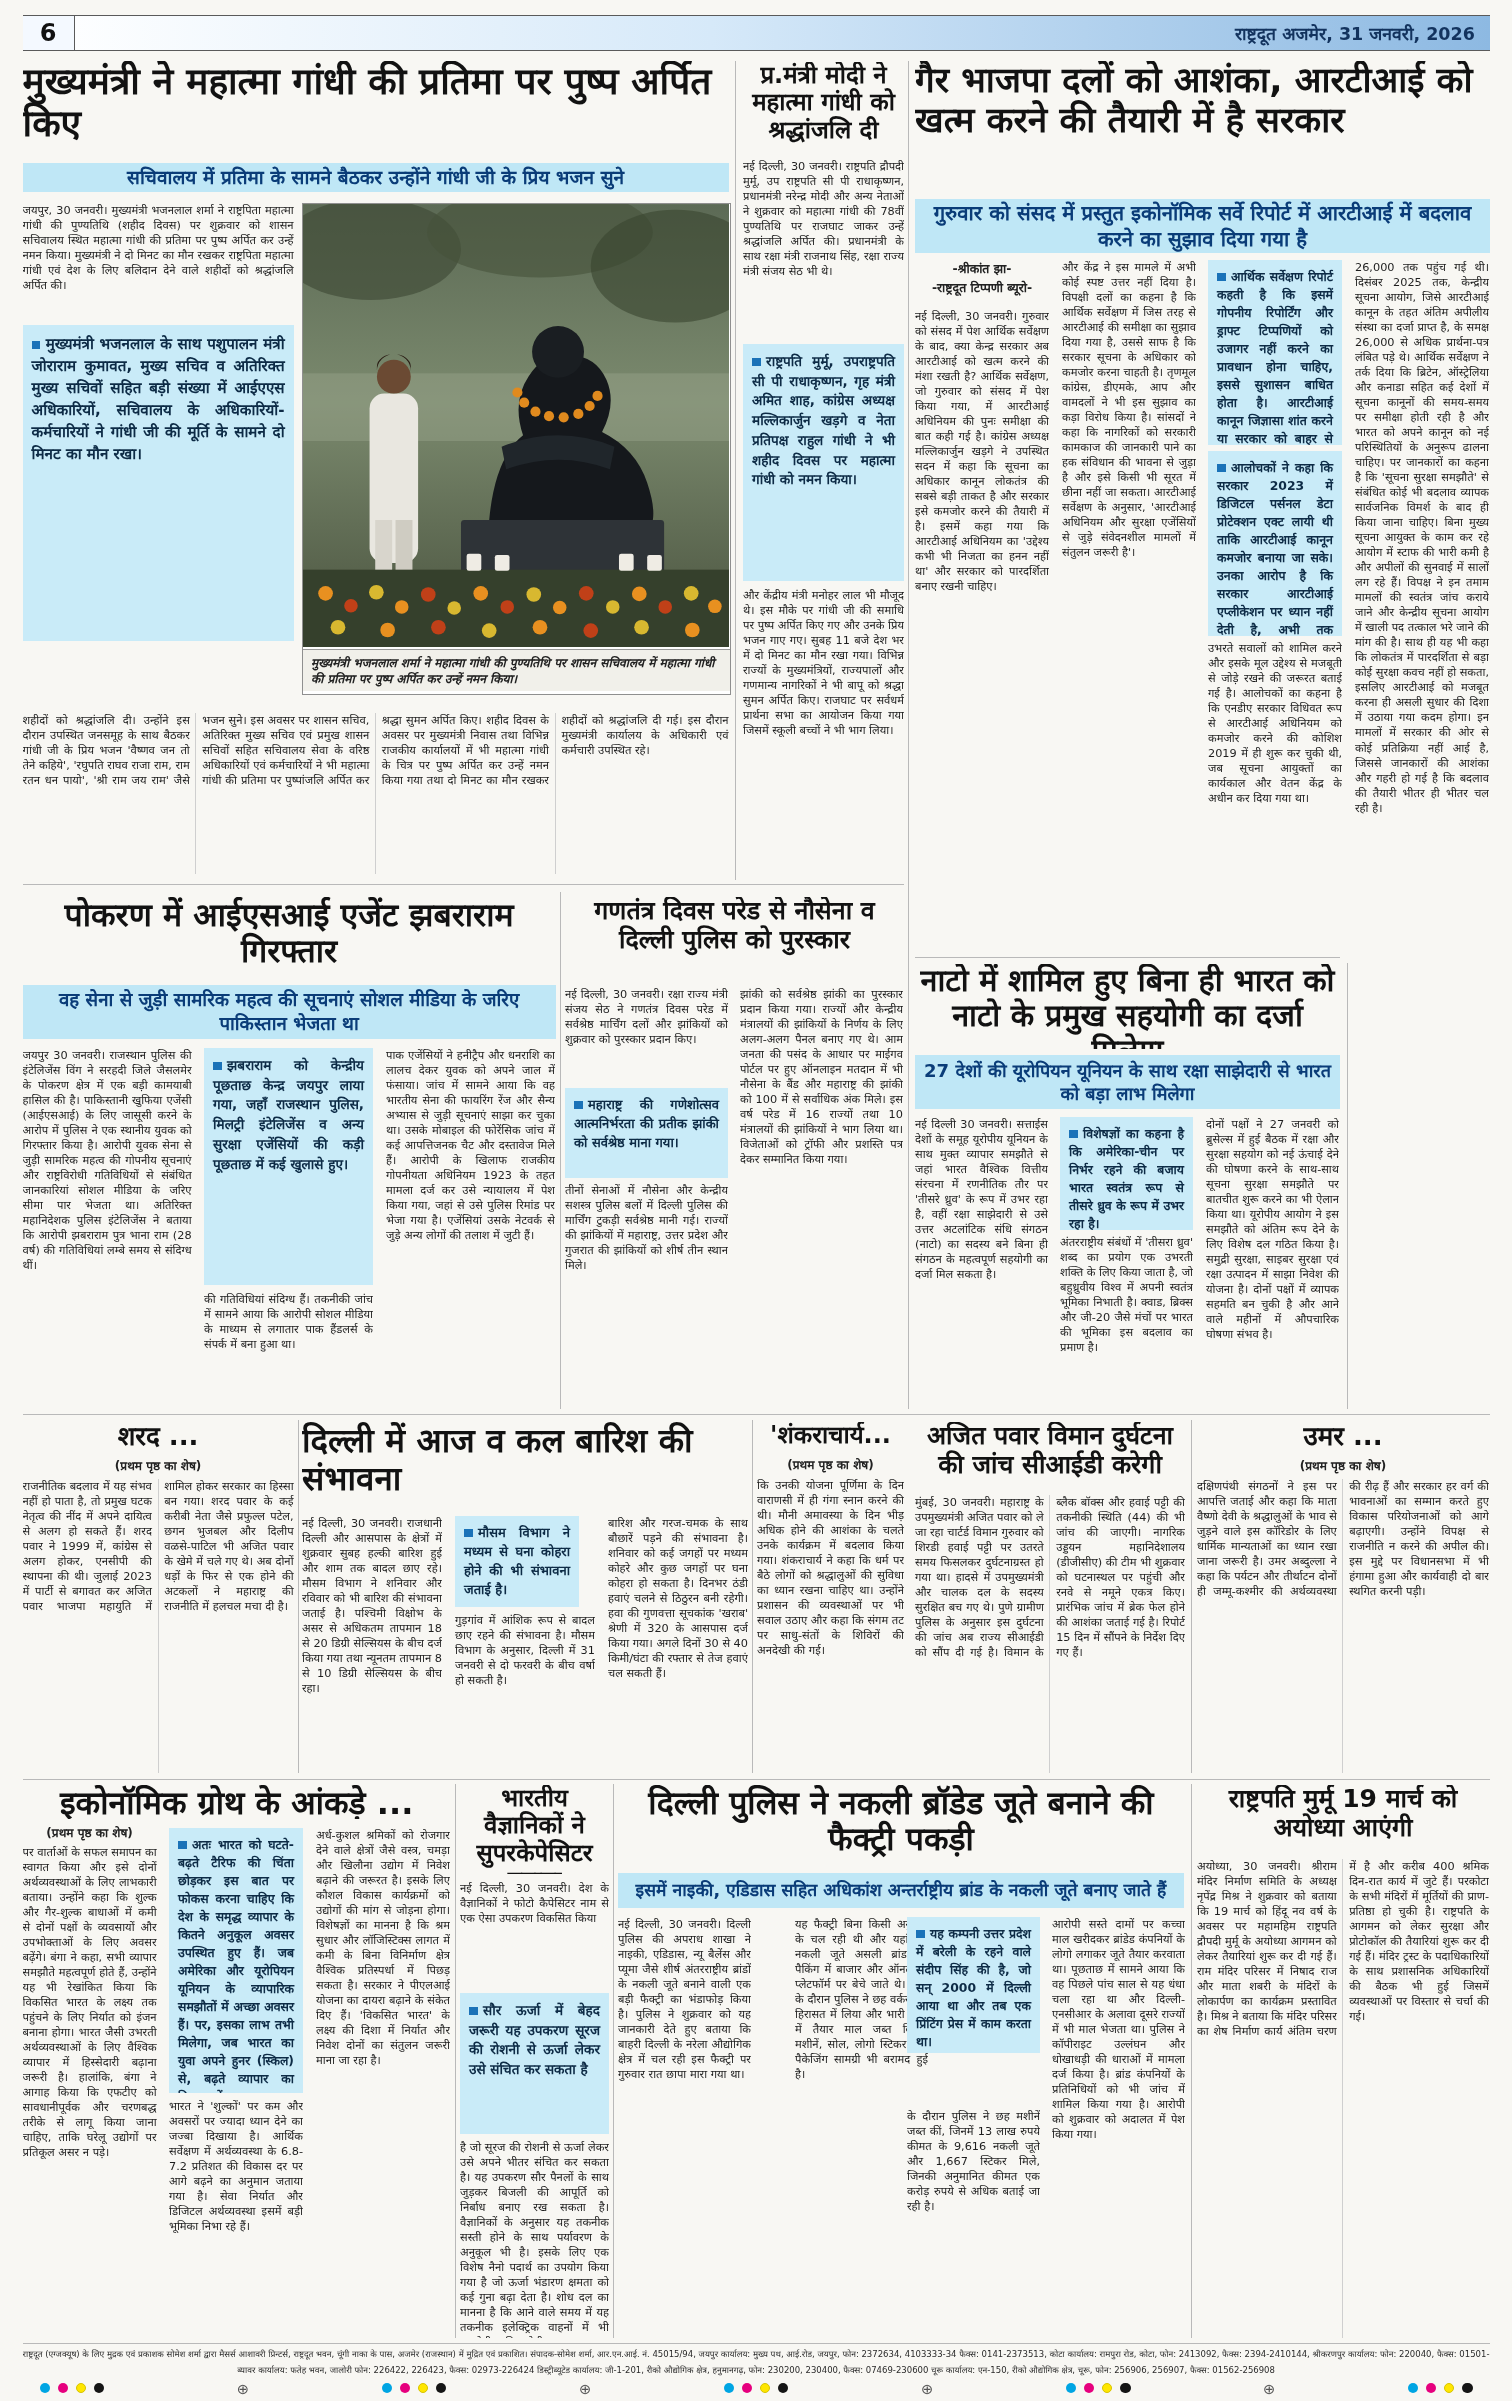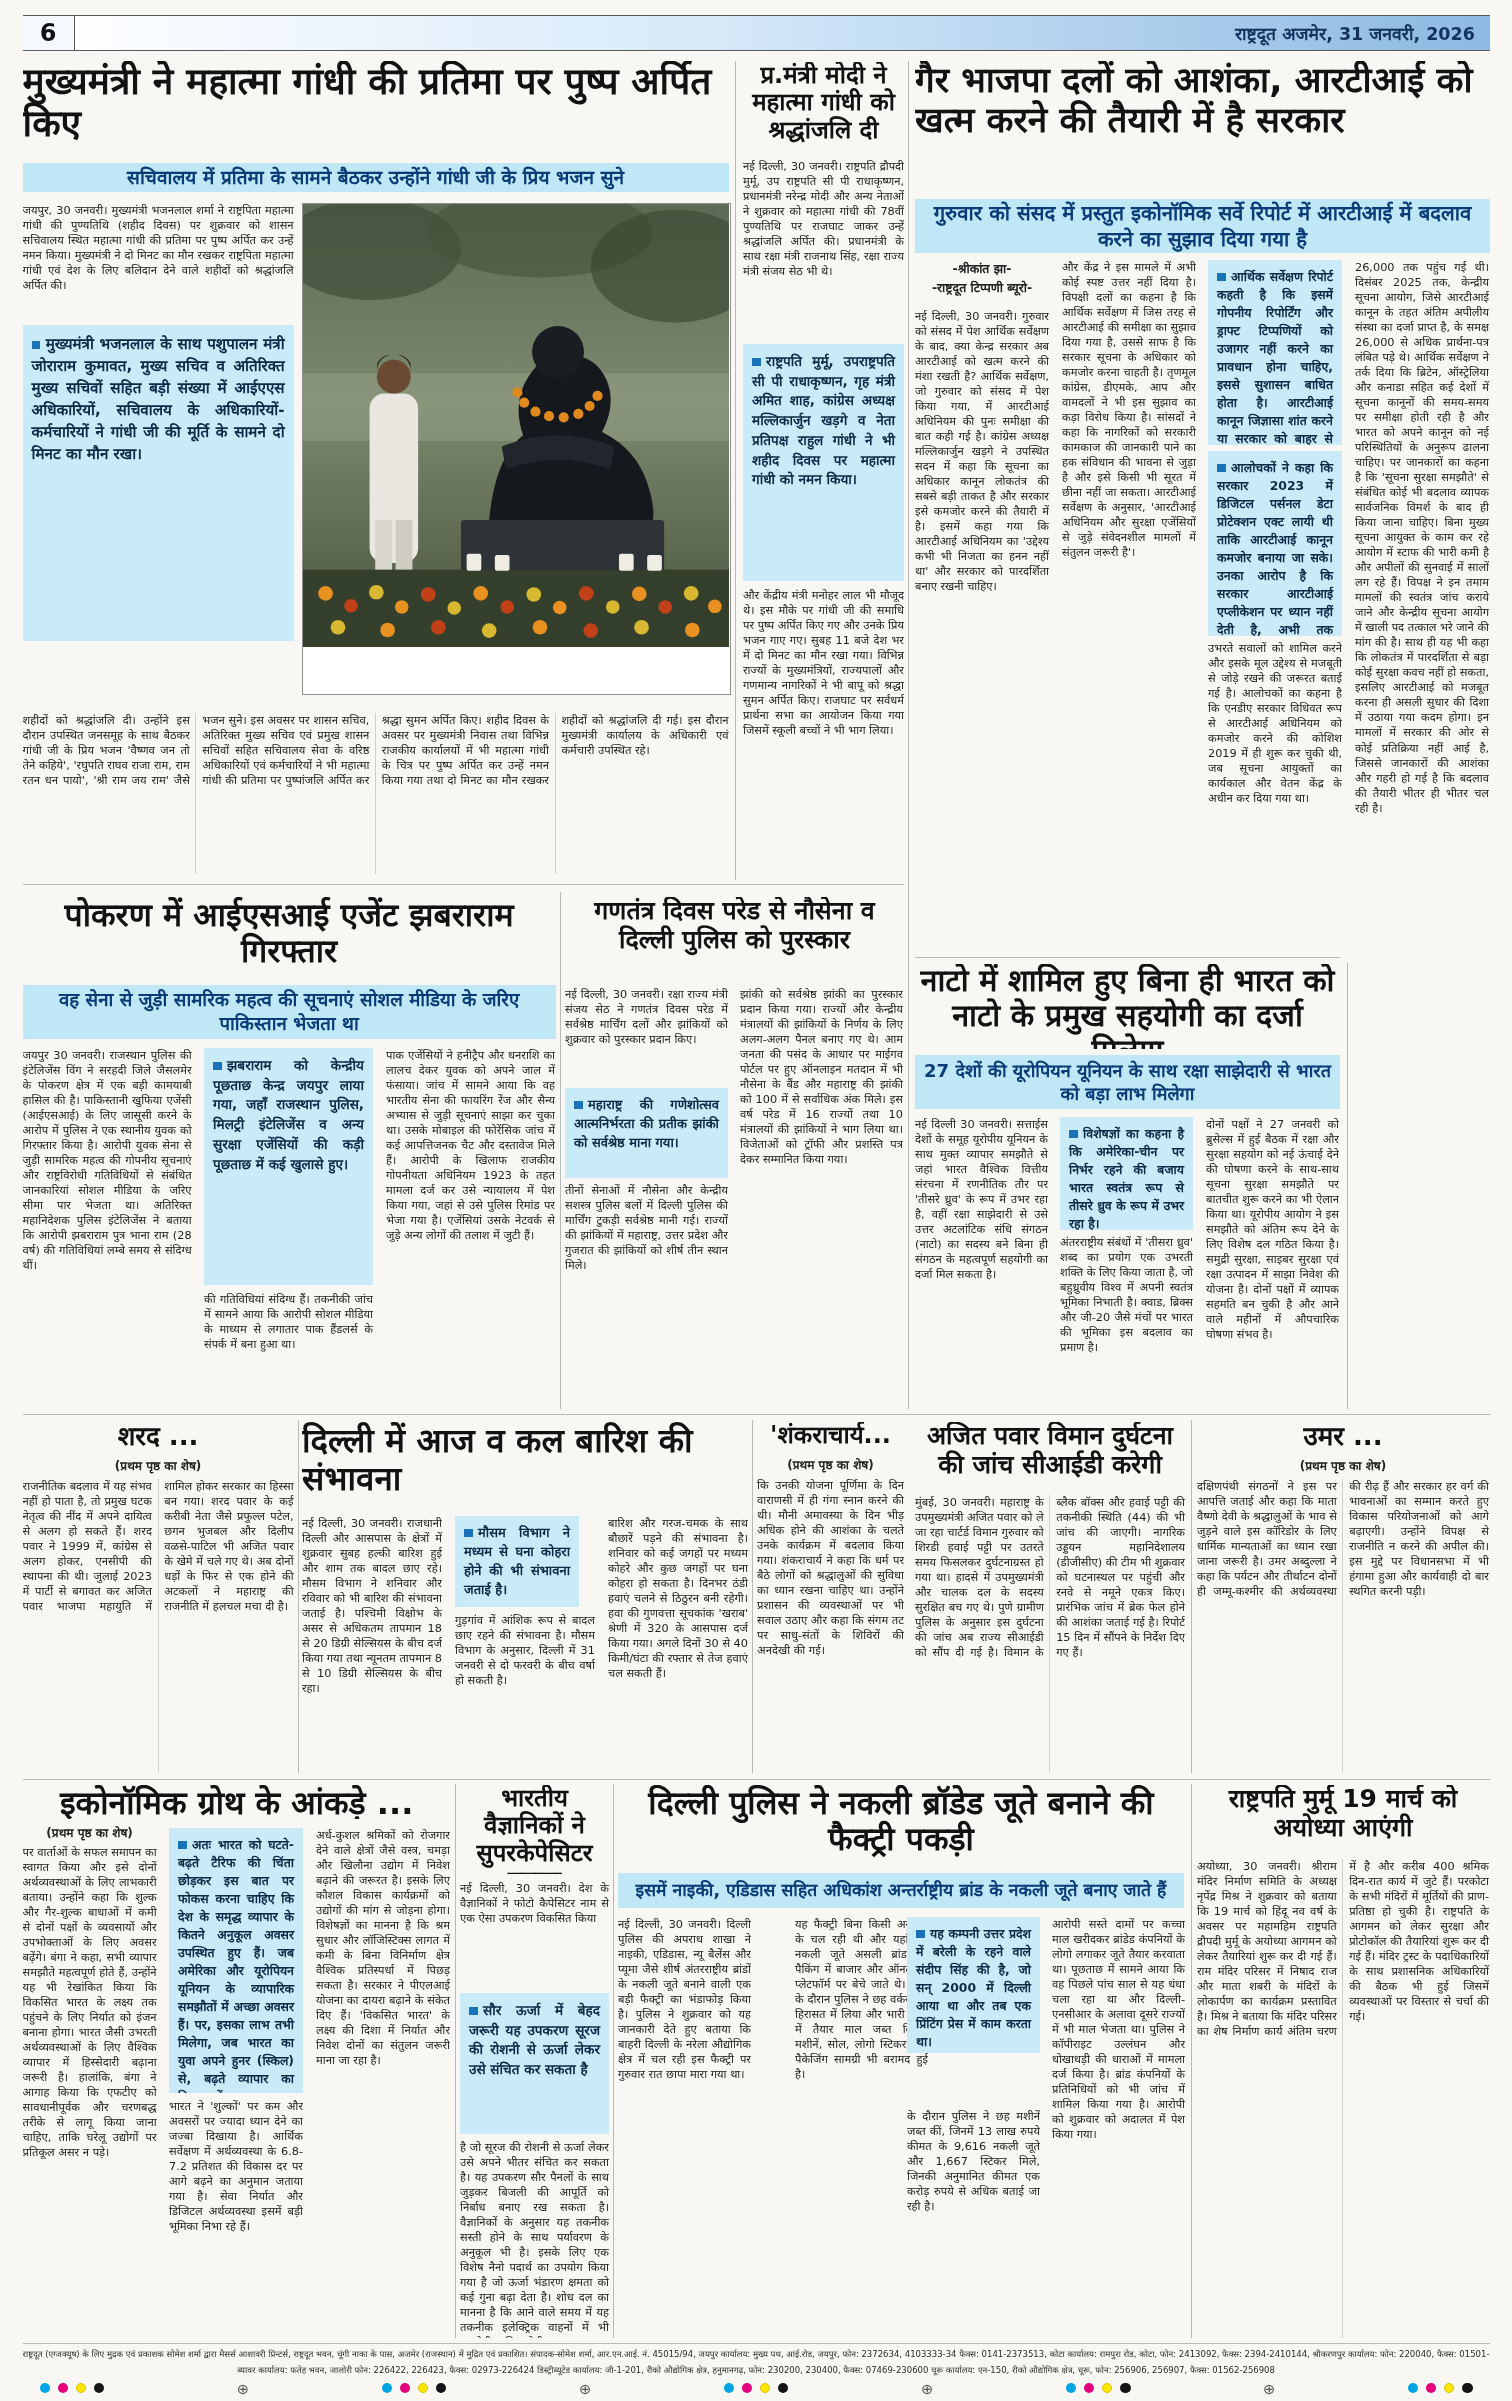--- a/index.html
+++ b/index.html
@@ -128,20 +128,21 @@
       <circle cx="600" cy="750" r="13" fill="#d8b830"></circle>
         <circle cx="690" cy="755" r="13" fill="#e89020"></circle>
     </g>
     <g fill="#efece4">
       <rect x="290" y="620" width="26" height="30" rx="4"></rect>
         <rect x="340" y="622" width="26" height="28" rx="4"></rect>
       <rect x="560" y="620" width="26" height="30" rx="4"></rect>
         <rect x="610" y="622" width="26" height="28" rx="4"></rect>
     </g>
   </svg>
+  <div class="cap">मुख्यमंत्री भजनलाल शर्मा ने महात्मा गांधी की पुण्यतिथि पर शासन सचिवालय में महात्मा गांधी की प्रतिमा पर पुष्प अर्पित कर उन्हें नमन किया।</div>
 </div>
 
 <p class="blk bd c4" style="left:22.6px;top:713px;width:706px;height:161px;">शहीदों को श्रद्धांजलि दी। उन्होंने इस दौरान उपस्थित जनसमूह के साथ बैठकर गांधी जी के प्रिय भजन 'वैष्णव जन तो तेने कहिये', 'रघुपति राघव राजा राम, राम रतन धन पायो', 'श्री राम जय राम' जैसे भजन सुने। इस अवसर पर शासन सचिव, अतिरिक्त मुख्य सचिव एवं प्रमुख शासन सचिवों सहित सचिवालय सेवा के वरिष्ठ अधिकारियों एवं कर्मचारियों ने भी महात्मा गांधी की प्रतिमा पर पुष्पांजलि अर्पित कर श्रद्धा सुमन अर्पित किए। शहीद दिवस के अवसर पर मुख्यमंत्री निवास तथा विभिन्न राजकीय कार्यालयों में भी महात्मा गांधी के चित्र पर पुष्प अर्पित कर उन्हें नमन किया गया तथा दो मिनट का मौन रखकर शहीदों को श्रद्धांजलि दी गई। इस दौरान मुख्यमंत्री कार्यालय के अधिकारी एवं कर्मचारी उपस्थित रहे।</p>
 
 <h2 class="blk hl" style="left:743px;top:62px;width:161px;height:90px;font-size:24px;text-align:center;">प्र.मंत्री मोदी ने महात्मा गांधी को श्रद्धांजलि दी</h2>
 <p class="blk bd" style="left:743px;top:159px;width:161px;height:180px;">नई दिल्ली, 30 जनवरी। राष्ट्रपति द्रौपदी मुर्मू, उप राष्ट्रपति सी पी राधाकृष्णन, प्रधानमंत्री नरेन्द्र मोदी और अन्य नेताओं ने शुक्रवार को महात्मा गांधी की 78वीं पुण्यतिथि पर राजघाट जाकर उन्हें श्रद्धांजलि अर्पित की। प्रधानमंत्री के साथ रक्षा मंत्री राजनाथ सिंह, रक्षा राज्य मंत्री संजय सेठ भी थे।</p>
 <div class="blk box" style="left:743px;top:344px;width:161px;height:237px;">राष्ट्रपति मुर्मू, उपराष्ट्रपति सी पी राधाकृष्णन, गृह मंत्री अमित शाह, कांग्रेस अध्यक्ष मल्लिकार्जुन खड़गे व नेता प्रतिपक्ष राहुल गांधी ने भी शहीद दिवस पर महात्मा गांधी को नमन किया।</div>
 <p class="blk bd" style="left:743px;top:588px;width:161px;height:286px;">और केंद्रीय मंत्री मनोहर लाल भी मौजूद थे। इस मौके पर गांधी जी की समाधि पर पुष्प अर्पित किए गए और उनके प्रिय भजन गाए गए। सुबह 11 बजे देश भर में दो मिनट का मौन रखा गया। विभिन्न राज्यों के मुख्यमंत्रियों, राज्यपालों और गणमान्य नागरिकों ने भी बापू को श्रद्धा सुमन अर्पित किए। राजघाट पर सर्वधर्म प्रार्थना सभा का आयोजन किया गया जिसमें स्कूली बच्चों ने भी भाग लिया।</p>
 
 <h1 class="blk hl" style="left:915px;top:61px;width:575px;height:131px;font-size:35px;">गैर भाजपा दलों को आशंका, आरटीआई को खत्म करने की तैयारी में है सरकार</h1>

